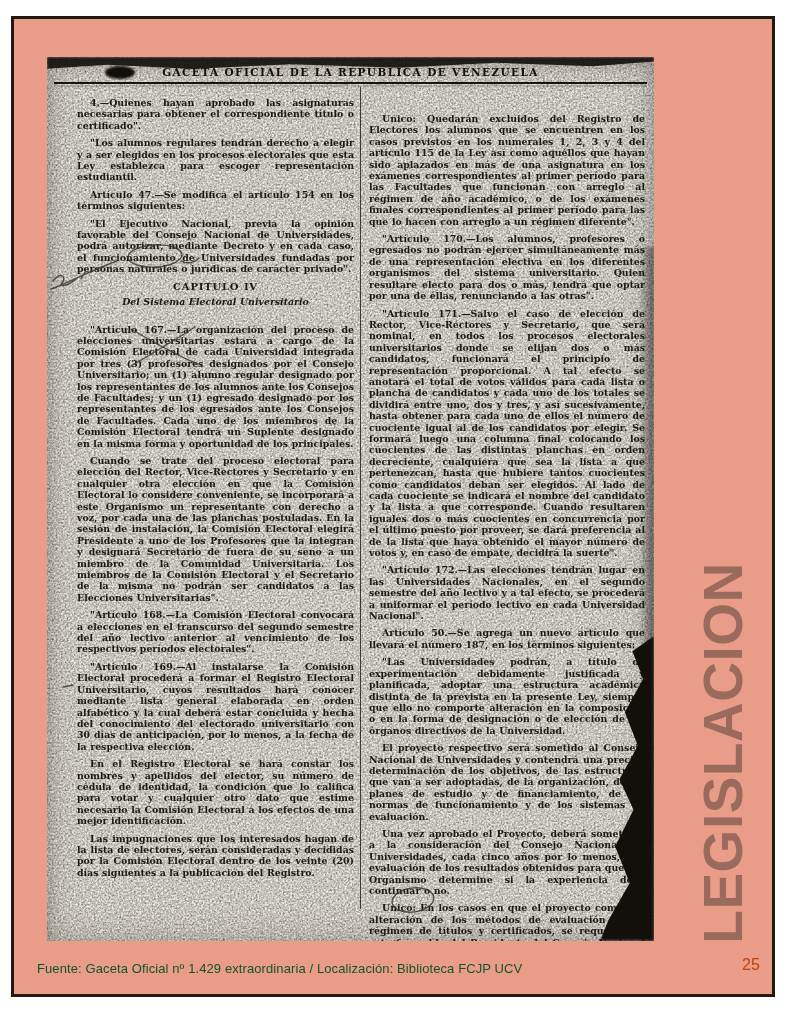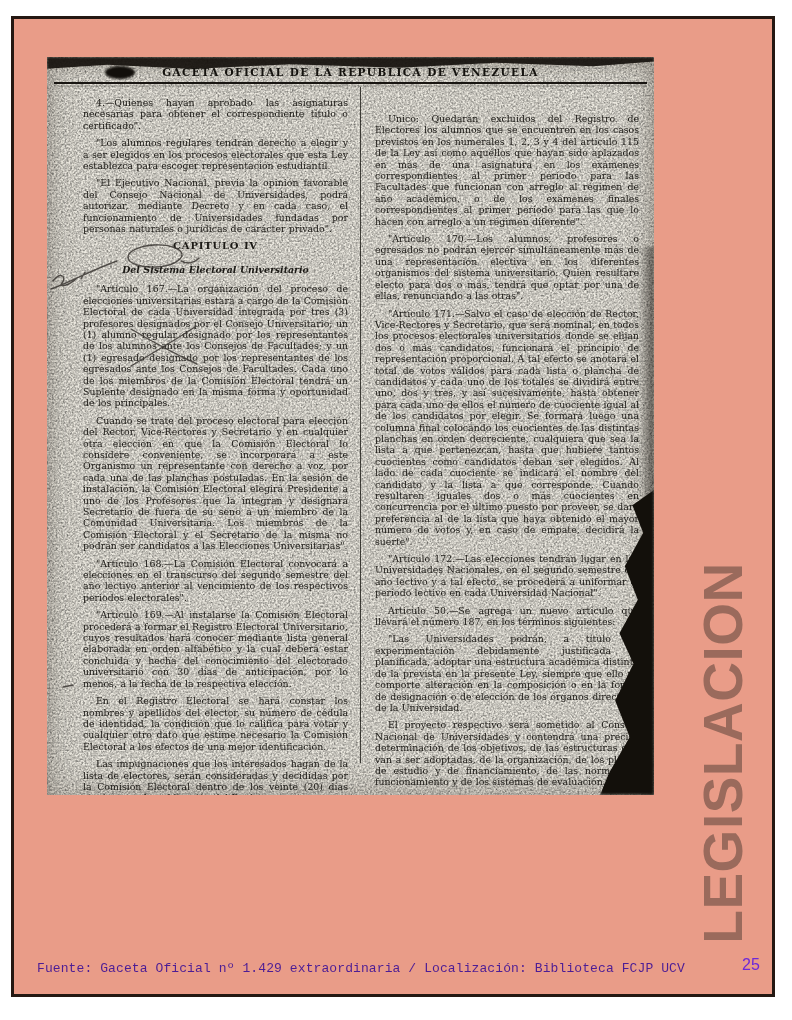--- a/index.html
+++ b/index.html
@@ -6,21 +6,21 @@
   body{
     width:792px;height:1020px;position:relative;background:#ffffff;
     font-family:"DejaVu Serif", serif;overflow:hidden;
   }
   .panel{
     position:absolute;left:11px;top:16px;width:764px;height:981px;
     background:#E99C88;border:3px solid #241812;box-sizing:border-box;
   }
   
   .paper{
-    position:absolute;left:33px;top:38px;width:607px;height:738px;
+    position:absolute;left:33px;top:38px;width:607px;height:884px;
     background:#EDEAE1;overflow:hidden;
     box-shadow:inset 0 0 34px rgba(75,64,50,.30), inset 0 6px 14px rgba(60,50,40,.25);
   }
   .noise{position:absolute;left:0;top:0;width:100%;height:100%;opacity:.55;pointer-events:none;}
   .scan-band{
     position:absolute;top:0;left:0;width:100%;height:15px;background:#17130e;opacity:.93;
     clip-path:polygon(0 0,100% 0,100% 30%,90% 62%,74% 38%,58% 72%,40% 48%,24% 80%,10% 52%,0 78%);
     filter:blur(1.2px);
   }
   .title-blob{
@@ -33,24 +33,24 @@
   }
   .header-rule{
     position:absolute;top:25px;left:7px;right:7px;height:2px;background:#181511;
     box-shadow:0 3px 0 rgba(24,21,17,.14);
   }
   .col-left{position:absolute;top:40px;left:30px;width:277px;}
   .col-right{position:absolute;top:56px;left:322px;width:276px;}
   .col-divider{position:absolute;top:30px;bottom:32px;left:313px;width:1px;background:rgba(22,20,16,.78);}
   .para{
     font-size:9.4px;line-height:11.4px;text-align:justify;text-indent:13px;
-    margin:0 6px 6px;color:#1B1915;word-spacing:.3px;
+    margin:0 0 6px;color:#1B1915;word-spacing:.3px;font-weight:bold;
   }
-  .para.center-bold{text-align:center;text-indent:0;font-weight:bold;letter-spacing:.8px;font-size:10px;margin:4px 0 12px;}
-  .para.center-italic{text-align:center;text-indent:0;font-style:italic;font-weight:bold;margin:0 0 8px;}
+  .para.center-bold{text-align:center;text-indent:0;font-weight:bold;letter-spacing:.8px;font-size:10px;margin:4px 0 4px;}
+  .para.center-italic{text-align:center;text-indent:0;font-style:italic;font-weight:bold;margin:0 0 16px;}
   .scan-right{
     position:absolute;right:0;top:190px;bottom:0;width:15px;
     background:linear-gradient(to right, rgba(23,19,14,0), rgba(23,19,14,.5));
     filter:blur(1.5px);
   }
   .scan-blob{
     position:absolute;right:0;bottom:0;width:54px;height:305px;background:#13100b;
     clip-path:polygon(100% 0,60% 5%,80% 14%,46% 25%,70% 36%,36% 47%,62% 57%,28% 69%,55% 81%,16% 93%,0 100%,100% 100%);
     filter:blur(1.4px);
   }
@@ -58,25 +58,25 @@
   
   .side-label{position:absolute;left:723px;top:753px;width:0;height:0;}
   .side-label span{
     position:absolute;left:0;top:0;white-space:nowrap;transform-origin:0 0;
     transform:rotate(-90deg) translate(-50%,-50%);
     font-family:"Liberation Sans", sans-serif;font-weight:700;font-size:55px;
     letter-spacing:0.5px;color:#9A6A5C;
   }
   .footer-source{
     position:absolute;left:37px;top:961px;
-    font-family:Liberation Mono, monospace;font-size:13px;color:#4c1d95;letter-spacing:.1px;
+    font-family:Liberation Sans, sans-serif;font-size:13px;color:#14532d;letter-spacing:.1px;
   }
   .page-number{
     position:absolute;left:742px;top:956px;
-    font-family:"Liberation Sans", sans-serif;font-size:16px;color:#6d28d9;
+    font-family:"Liberation Sans", sans-serif;font-size:16px;color:#c2410c;
   }
 </style>
 </head>
 <body>
 
 <div class="panel">
 
   <div class="paper">
 
     <svg class="noise" xmlns="http://www.w3.org/2000/svg">
@@ -89,20 +89,21 @@
 
     <div class="scan-band"></div>
     <div class="title-blob"></div>
 
     <div class="header-title">GACETA OFICIAL DE LA REPUBLICA DE VENEZUELA</div>
     <div class="header-rule"></div>
 
     <div class="col-left">
         <p class="para">4.—Quienes hayan aprobado las asignaturas necesarias para obtener el correspondiente título o certificado".</p>
         <p class="para">"Los alumnos regulares tendrán derecho a elegir y a ser elegidos en los procesos electorales que esta Ley establezca para escoger representación estudiantil.</p>
+        <p class="para">Artículo 47.—Se modifica el artículo 154 en los términos siguientes:</p>
         <p class="para">"El Ejecutivo Nacional, previa la opinión favorable del Consejo Nacional de Universidades, podrá autorizar, mediante Decreto y en cada caso, el funcionamiento de Universidades fundadas por personas naturales o jurídicas de carácter privado".</p>
         <p class="para center-bold">CAPITULO IV</p>
         <p class="para center-italic">Del Sistema Electoral Universitario</p>
         <p class="para">"Artículo 167.—La organización del proceso de elecciones universitarias estará a cargo de la Comisión Electoral de cada Universidad integrada por tres (3) profesores designados por el Consejo Universitario; un (1) alumno regular designado por los representantes de los alumnos ante los Consejos de Facultades; y un (1) egresado designado por los representantes de los egresados ante los Consejos de Facultades. Cada uno de los miembros de la Comisión Electoral tendrá un Suplente designado en la misma forma y oportunidad de los principales.</p>
         <p class="para">Cuando se trate del proceso electoral para elección del Rector, Vice-Rectores y Secretario y en cualquier otra elección en que la Comisión Electoral lo considere conveniente, se incorporará a este Organismo un representante con derecho a voz, por cada una de las planchas postuladas. En la sesión de instalación, la Comisión Electoral elegirá Presidente a uno de los Profesores que la integran y designará Secretario de fuera de su seno a un miembro de la Comunidad Universitaria. Los miembros de la Comisión Electoral y el Secretario de la misma no podrán ser candidatos a las Elecciones Universitarias".</p>
         <p class="para">"Artículo 168.—La Comisión Electoral convocará a elecciones en el transcurso del segundo semestre del año lectivo anterior al vencimiento de los respectivos períodos electorales".</p>
         <p class="para">"Artículo 169.—Al instalarse la Comisión Electoral procederá a formar el Registro Electoral Universitario, cuyos resultados hará conocer mediante lista general elaborada en orden alfabético y la cual deberá estar concluida y hecha del conocimiento del electorado universitario con 30 días de anticipación, por lo menos, a la fecha de la respectiva elección.</p>
         <p class="para">En el Registro Electoral se hará constar los nombres y apellidos del elector, su número de cédula de identidad, la condición que lo califica para votar y cualquier otro dato que estime necesario la Comisión Electoral a los efectos de una mejor identificación.</p>
         <p class="para">Las impugnaciones que los interesados hagan de la lista de electores, serán consideradas y decididas por la Comisión Electoral dentro de los veinte (20) días siguientes a la publicación del Registro.</p>
       </div>

